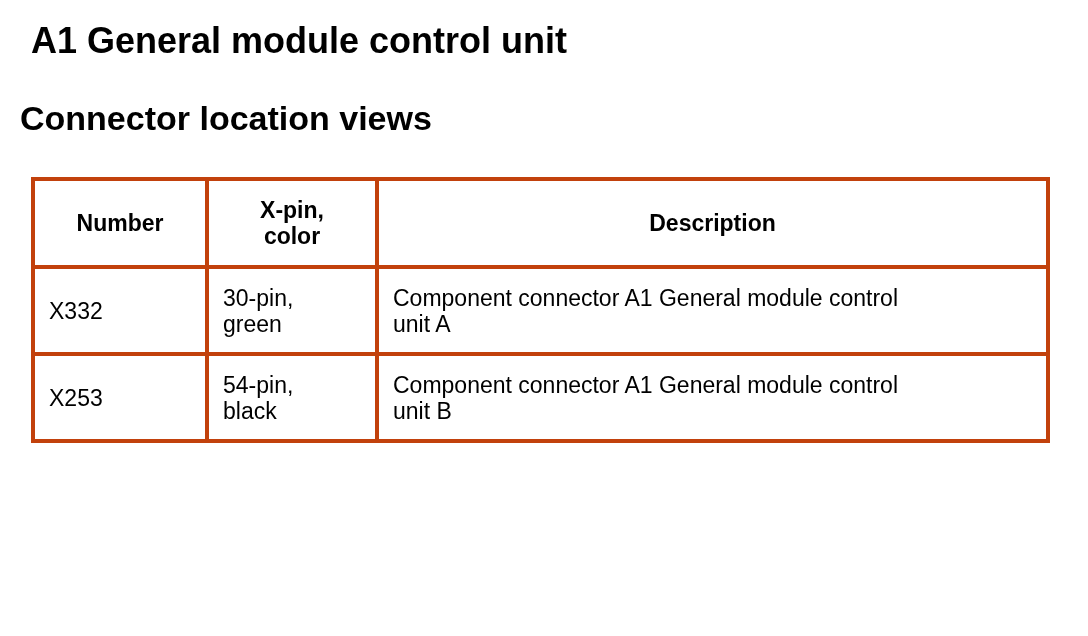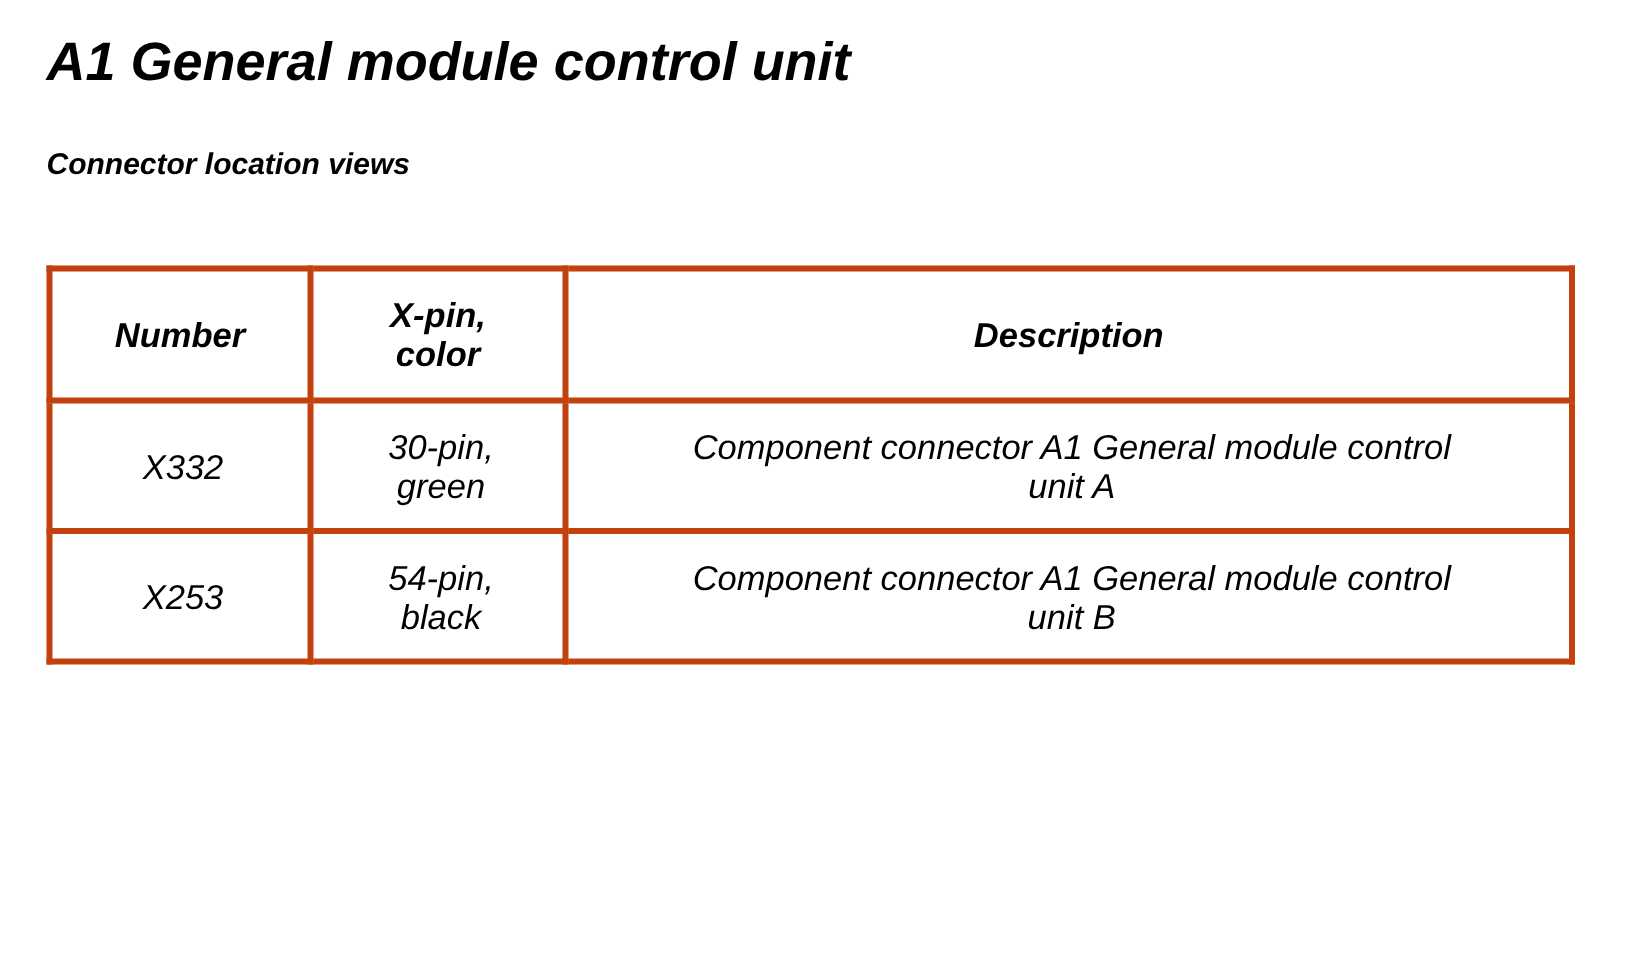--- a/index.html
+++ b/index.html
@@ -9,36 +9,35 @@
     background: #ffffff;
     font-family: "Liberation Sans", sans-serif;
     color: #000000;
     overflow: hidden;
   }
   .page {
     position: relative;
     width: 1088px;
     height: 488px;
     background: #ffffff;
-    font-style: italic;
   }
   .title {
     position: absolute;
     left: 31px;
     top: 20px;
     font-size: 36px;
     font-weight: bold;
     letter-spacing: 0px;
     white-space: nowrap;
   }
   .subtitle {
     position: absolute;
-    left: 31px;
+    left: 20px;
     top: 99px;
-    font-size: 20px;
+    font-size: 34px;
     font-weight: bold;
     white-space: nowrap;
   }
   table.connector-table {
     position: absolute;
     left: 31px;
     top: 177px;
     width: 1015px;
     border-collapse: collapse;
     table-layout: fixed;
@@ -51,21 +50,21 @@
     vertical-align: middle;
     white-space: pre-line;
     overflow: hidden;
   }
   .connector-table th {
     font-weight: bold;
     text-align: center;
     padding: 4px 6px;
   }
   .connector-table td {
-    text-align: center;
+    text-align: left;
     padding: 4px 10px 4px 14px;
   }
   .connector-table tr { height: 87px; }
   .connector-table tr.header-row { height: 88px; }
   col.col-number { width: 174px; }
   col.col-pin { width: 170px; }
   col.col-desc { width: 671px; }
 </style>
 </head>
 <body>

